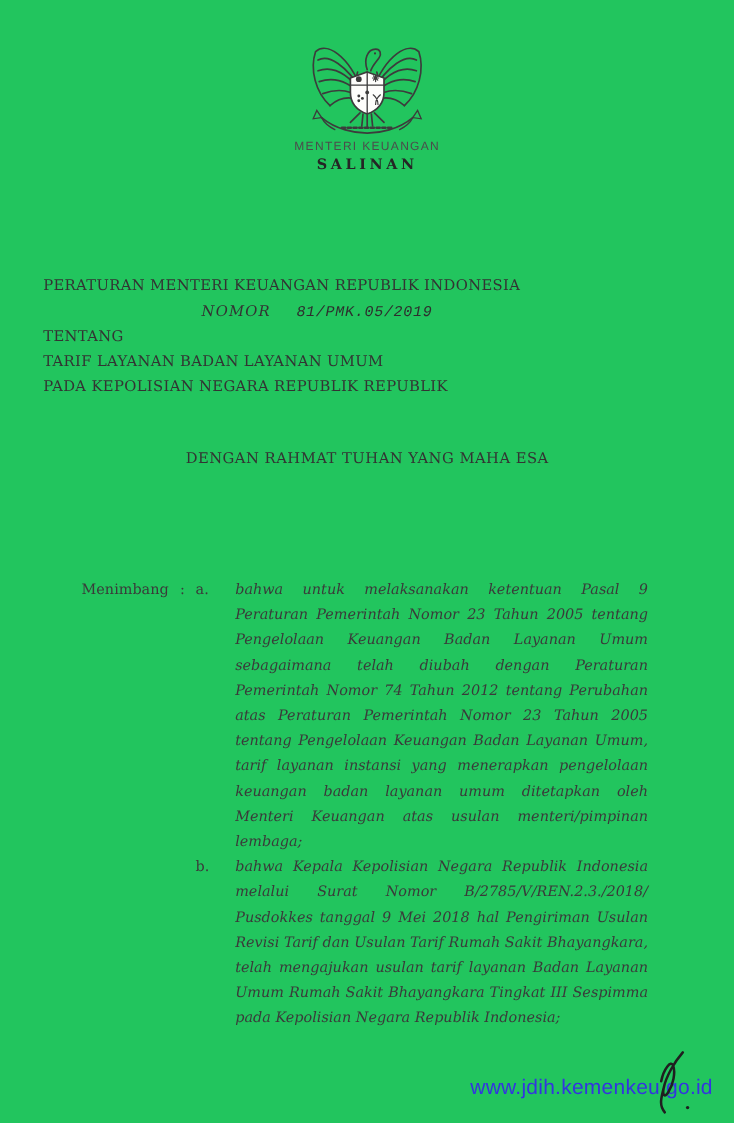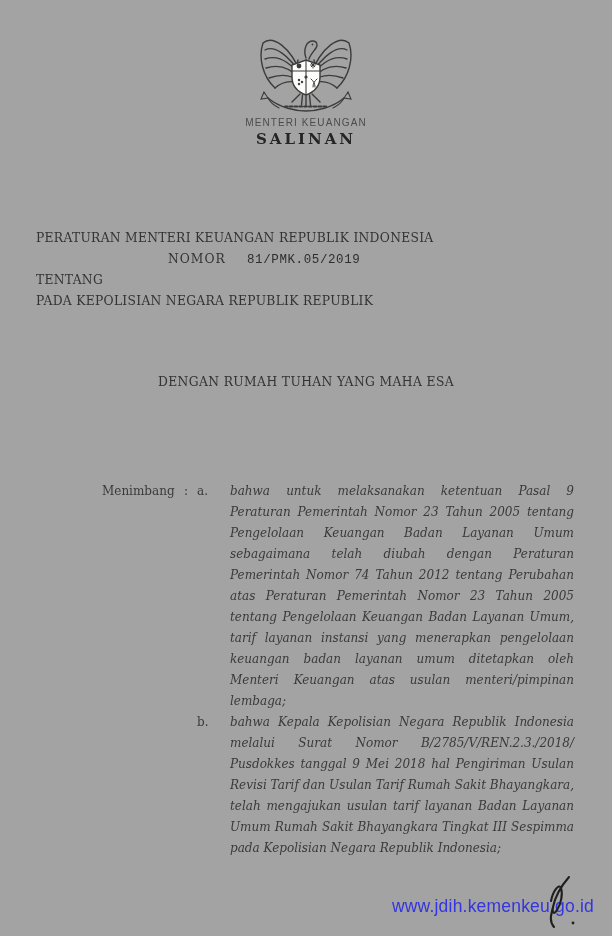--- a/index.html
+++ b/index.html
@@ -1,58 +1,58 @@
 <!DOCTYPE html>
 <html><head>
 <meta charset="utf-8">
 <style>
   * { margin:0; padding:0; box-sizing:border-box; }
   html, body { width:612px; height:936px; }
   body { background:#ffffff; overflow:hidden; }
   .page {
     position:relative; width:612px; height:936px;
-    background:#a3a3a3;
+    background:#22c55e;
     font-family:"DejaVu Serif", serif;
     color:#383838;
     overflow:hidden;
   }
   .emblem-wrap { position:absolute; top:30px; left:256px; width:100px; height:84px; }
   .ministry-line {
     font-family:"Liberation Sans", sans-serif;
     font-size:10px; letter-spacing:1.1px; color:#4c4c4c; line-height:12px;
   }
   .ministry-block { position:absolute; top:117px; left:0; width:612px; text-align:center; }
   .salinan {
-    font-size:15px; font-weight:bold; letter-spacing:3px; color:#252525; margin-top:1px;
+    font-size:12px; font-weight:bold; letter-spacing:3px; color:#252525; margin-top:1px;
   }
   
   .title-block {
     position:absolute; top:228px; left:36px; width:540px;
     text-align:left; font-size:12.3px; line-height:21px; letter-spacing:0.3px; color:#333;
   }
-  .nomor-line { position:relative; height:21px; }
+  .nomor-line { position:relative; height:21px;font-style:italic; }
   .nomor-label { position:absolute; left:132px; letter-spacing:1px; }
   .nomor-value {
     position:absolute; left:211px; top:1px;
     font-family:"Liberation Mono", "DejaVu Sans Mono", monospace;
     font-size:12.5px; letter-spacing:0.6px; color:#2e2e2e;
   }
   
   .invocation, .authority {
     position:absolute; left:0; width:612px; text-align:center;
     font-size:12.3px; letter-spacing:0.4px; color:#333;
   }
   .invocation { top:375px; }
   .authority  { top:417px; }
   
   .considerations {
     position:absolute; top:481px; left:68px; width:472px;
     font-size:12px; line-height:21px; color:#3a3a3a;
   }
-  .cons-row { display:flex; align-items:flex-start;margin-left:34px; }
+  .cons-row { display:flex; align-items:flex-start; }
   .cons-label  { width:82px; flex:0 0 82px; }
   .cons-colon  { width:13px; flex:0 0 13px; }
   .cons-marker { width:33px; flex:0 0 33px; }
   .cons-text   { width:344px; flex:0 0 344px; text-align:justify;font-style:italic; }
   
   .footer-site {
     position:absolute; top:896px; right:18px;
     font-family:"Liberation Sans", sans-serif;
     font-size:17.5px; color:#3434e0; text-decoration:none; letter-spacing:0.2px;
   }
@@ -113,24 +113,25 @@
     <div class="salinan">SALINAN</div>
   </div>
 
   <section class="title-block">
     <div>PERATURAN MENTERI KEUANGAN REPUBLIK INDONESIA</div>
     <div class="nomor-line">
       <span class="nomor-label">NOMOR</span>
       <span class="nomor-value">81/PMK.05/2019</span>
     </div>
     <div>TENTANG</div>
+    <div>TARIF LAYANAN BADAN LAYANAN UMUM</div>
     <div>PADA KEPOLISIAN NEGARA REPUBLIK REPUBLIK</div>
   </section>
 
-  <div class="invocation">DENGAN RUMAH TUHAN YANG MAHA ESA</div>
+  <div class="invocation">DENGAN RAHMAT TUHAN YANG MAHA ESA</div>
 
   <section class="considerations">
     <div class="cons-row">
       <div class="cons-label">Menimbang</div>
       <div class="cons-colon">:</div>
       <div class="cons-marker">a.</div>
       <div class="cons-text">bahwa untuk melaksanakan ketentuan Pasal 9 Peraturan Pemerintah Nomor 23 Tahun 2005 tentang Pengelolaan Keuangan Badan Layanan Umum sebagaimana telah diubah dengan Peraturan Pemerintah Nomor 74 Tahun 2012 tentang Perubahan atas Peraturan Pemerintah Nomor 23 Tahun 2005 tentang Pengelolaan Keuangan Badan Layanan Umum, tarif layanan instansi yang menerapkan pengelolaan keuangan badan layanan umum ditetapkan oleh Menteri Keuangan atas usulan menteri/pimpinan lembaga;</div>
     </div>
     <div class="cons-row">
       <div class="cons-label"></div>

